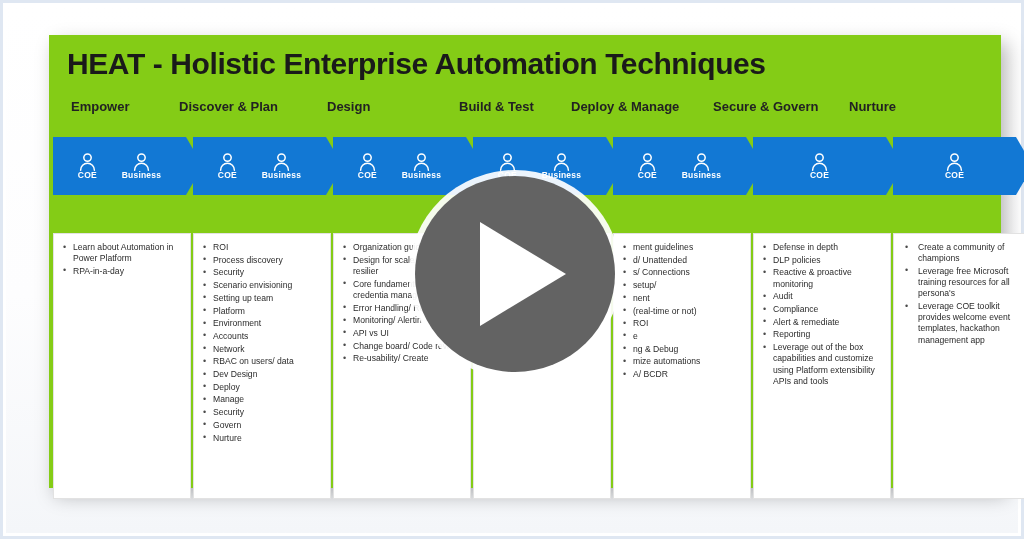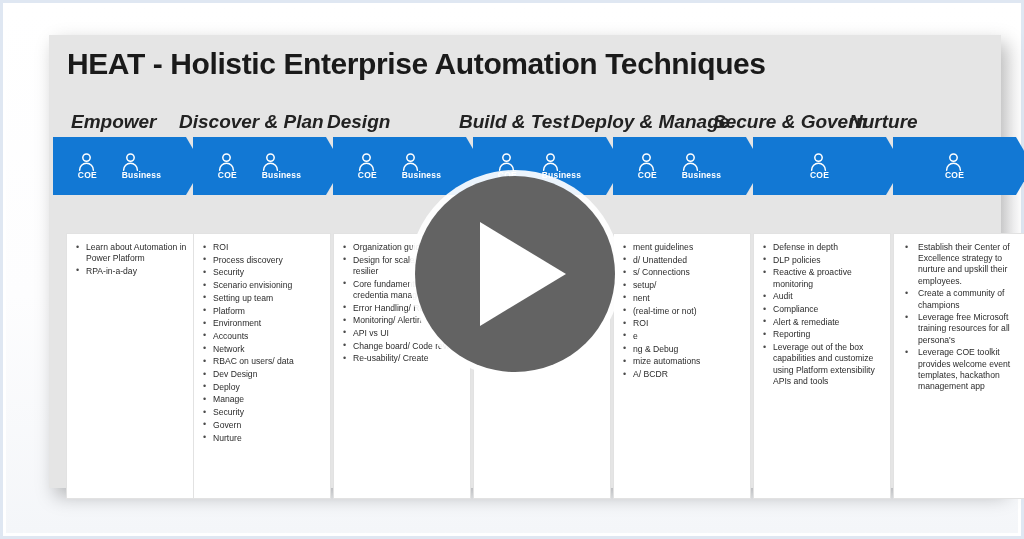--- a/index.html
+++ b/index.html
@@ -30,46 +30,45 @@
     pointer-events: none;
   }
 
   
   #slide {
     position: absolute;
     left: 46px;
     top: 32px;
     width: 932px;
     height: 453px;
-    background: #e5e5e5;
+    background: #84cc16;
     box-shadow: 6px 8px 18px rgba(0,0,0,0.28);
     padding-left: 20px;
   }
 
   
   #slide-title {
     position: absolute;
     left: 18px;
     top: 12px;
     font-size: 30px;
     font-weight: 700;
     color: #1a1a1a;
     letter-spacing: -0.4px;
     white-space: nowrap;
   }
 
   
   .stage-header {
     position: absolute;
-    top: 76px;
-    font-size: 19px;
+    top: 64px;
+    font-size: 13px;
     font-weight: 600;
     color: #222222;
     white-space: nowrap;
-    font-style: italic;
   }
 
   
   .chevron {
     position: absolute;
     top: 102px;
     height: 58px;
     background: #1278D4;
   }
   .chevron.arrow {
@@ -80,20 +79,21 @@
     left: 0; right: 17px;
     top: 0; bottom: 0;
     display: flex;
     align-items: center;
     justify-content: space-evenly;
   }
   .chevron.single .chevron-persons { justify-content: center; }
   .persona {
     display: flex;
     flex-direction: column;
+    align-items: center;
     gap: 0;
   }
   .persona-icon { display: block; }
   .persona-label {
     font-size: 8.5px;
     font-weight: 700;
     color: #ffffff;
     letter-spacing: 0.2px;
     line-height: 1;
   }
@@ -183,21 +183,21 @@
               <span>
                 <svg class="persona-icon" width="17" height="18" viewBox="0 0 17 18" aria-hidden="true">
                   <circle cx="8.5" cy="4.6" r="3.7" fill="none" stroke="#ffffff" stroke-width="1.5"></circle>
                   <path d="M1.6 17.2 a6.9 6.9 0 0 1 13.8 0" fill="none" stroke="#ffffff" stroke-width="1.5" stroke-linecap="round"></path>
                 </svg>
               </span>
               <span class="persona-label">Business</span>
             </div>
           </div>
         </div>
-        <div class="stage-card" style="left: 4px; width: 138px; margin-left: 13px;">
+        <div class="stage-card" style="left: 4px; width: 138px;">
           <ul class="bullet-list">
             <li>Learn about Automation in Power Platform</li>
             <li>RPA-in-a-day</li>
           </ul>
         </div>
         <div class="stage-header" style="left: 130px;">Discover &amp; Plan</div>
         <div class="chevron arrow" style="left: 144px; width: 150px;">
           <div class="chevron-persons">
             <div class="persona">
               <span>
@@ -373,21 +373,20 @@
                   <circle cx="8.5" cy="4.6" r="3.7" fill="none" stroke="#ffffff" stroke-width="1.5"></circle>
                   <path d="M1.6 17.2 a6.9 6.9 0 0 1 13.8 0" fill="none" stroke="#ffffff" stroke-width="1.5" stroke-linecap="round"></path>
                 </svg>
               </span>
               <span class="persona-label">COE</span>
             </div>
           </div>
         </div>
         <div class="stage-card nurture" style="left: 844px; width: 138px;">
           <ul class="bullet-list">
-            <li>Establish their Center of Excellence strategy to nurture and upskill their employees.</li>
             <li>Create a community of champions</li>
             <li>Leverage free Microsoft training resources for all persona's</li>
             <li>Leverage COE toolkit provides welcome event templates, hackathon management app</li>
           </ul>
         </div>
       </div>
 
   </div>
 
   <div id="play-button">

